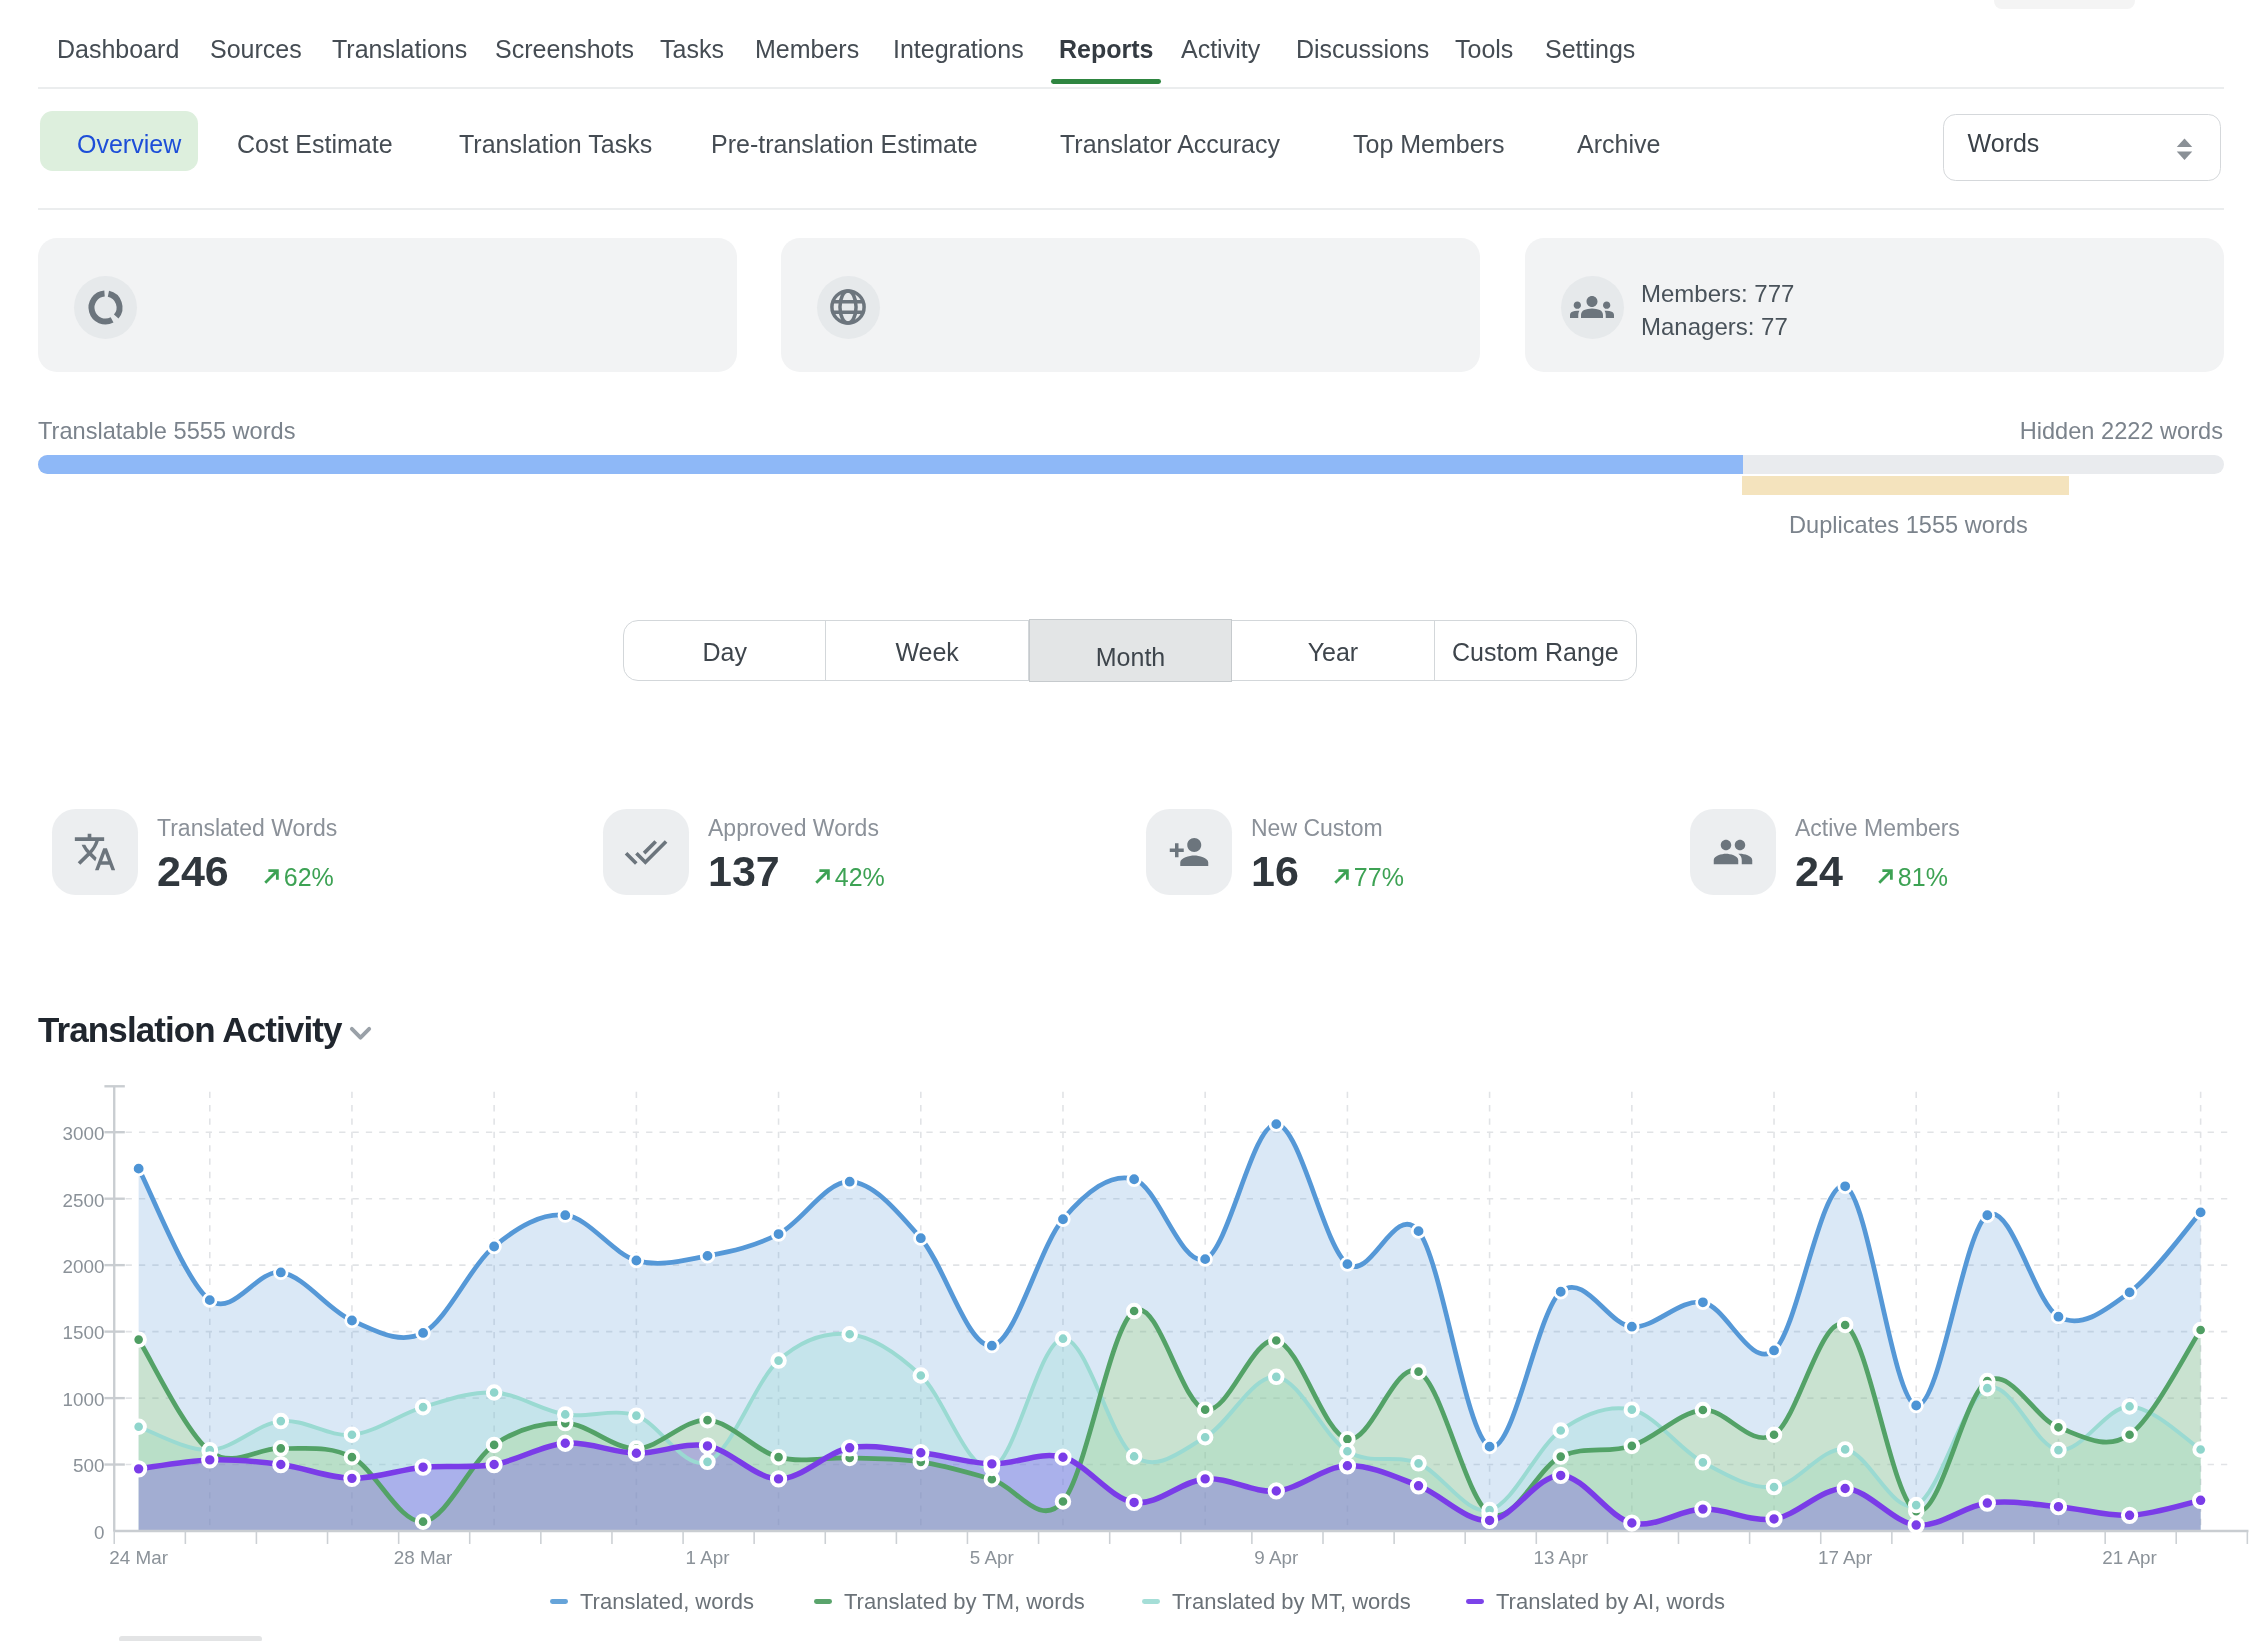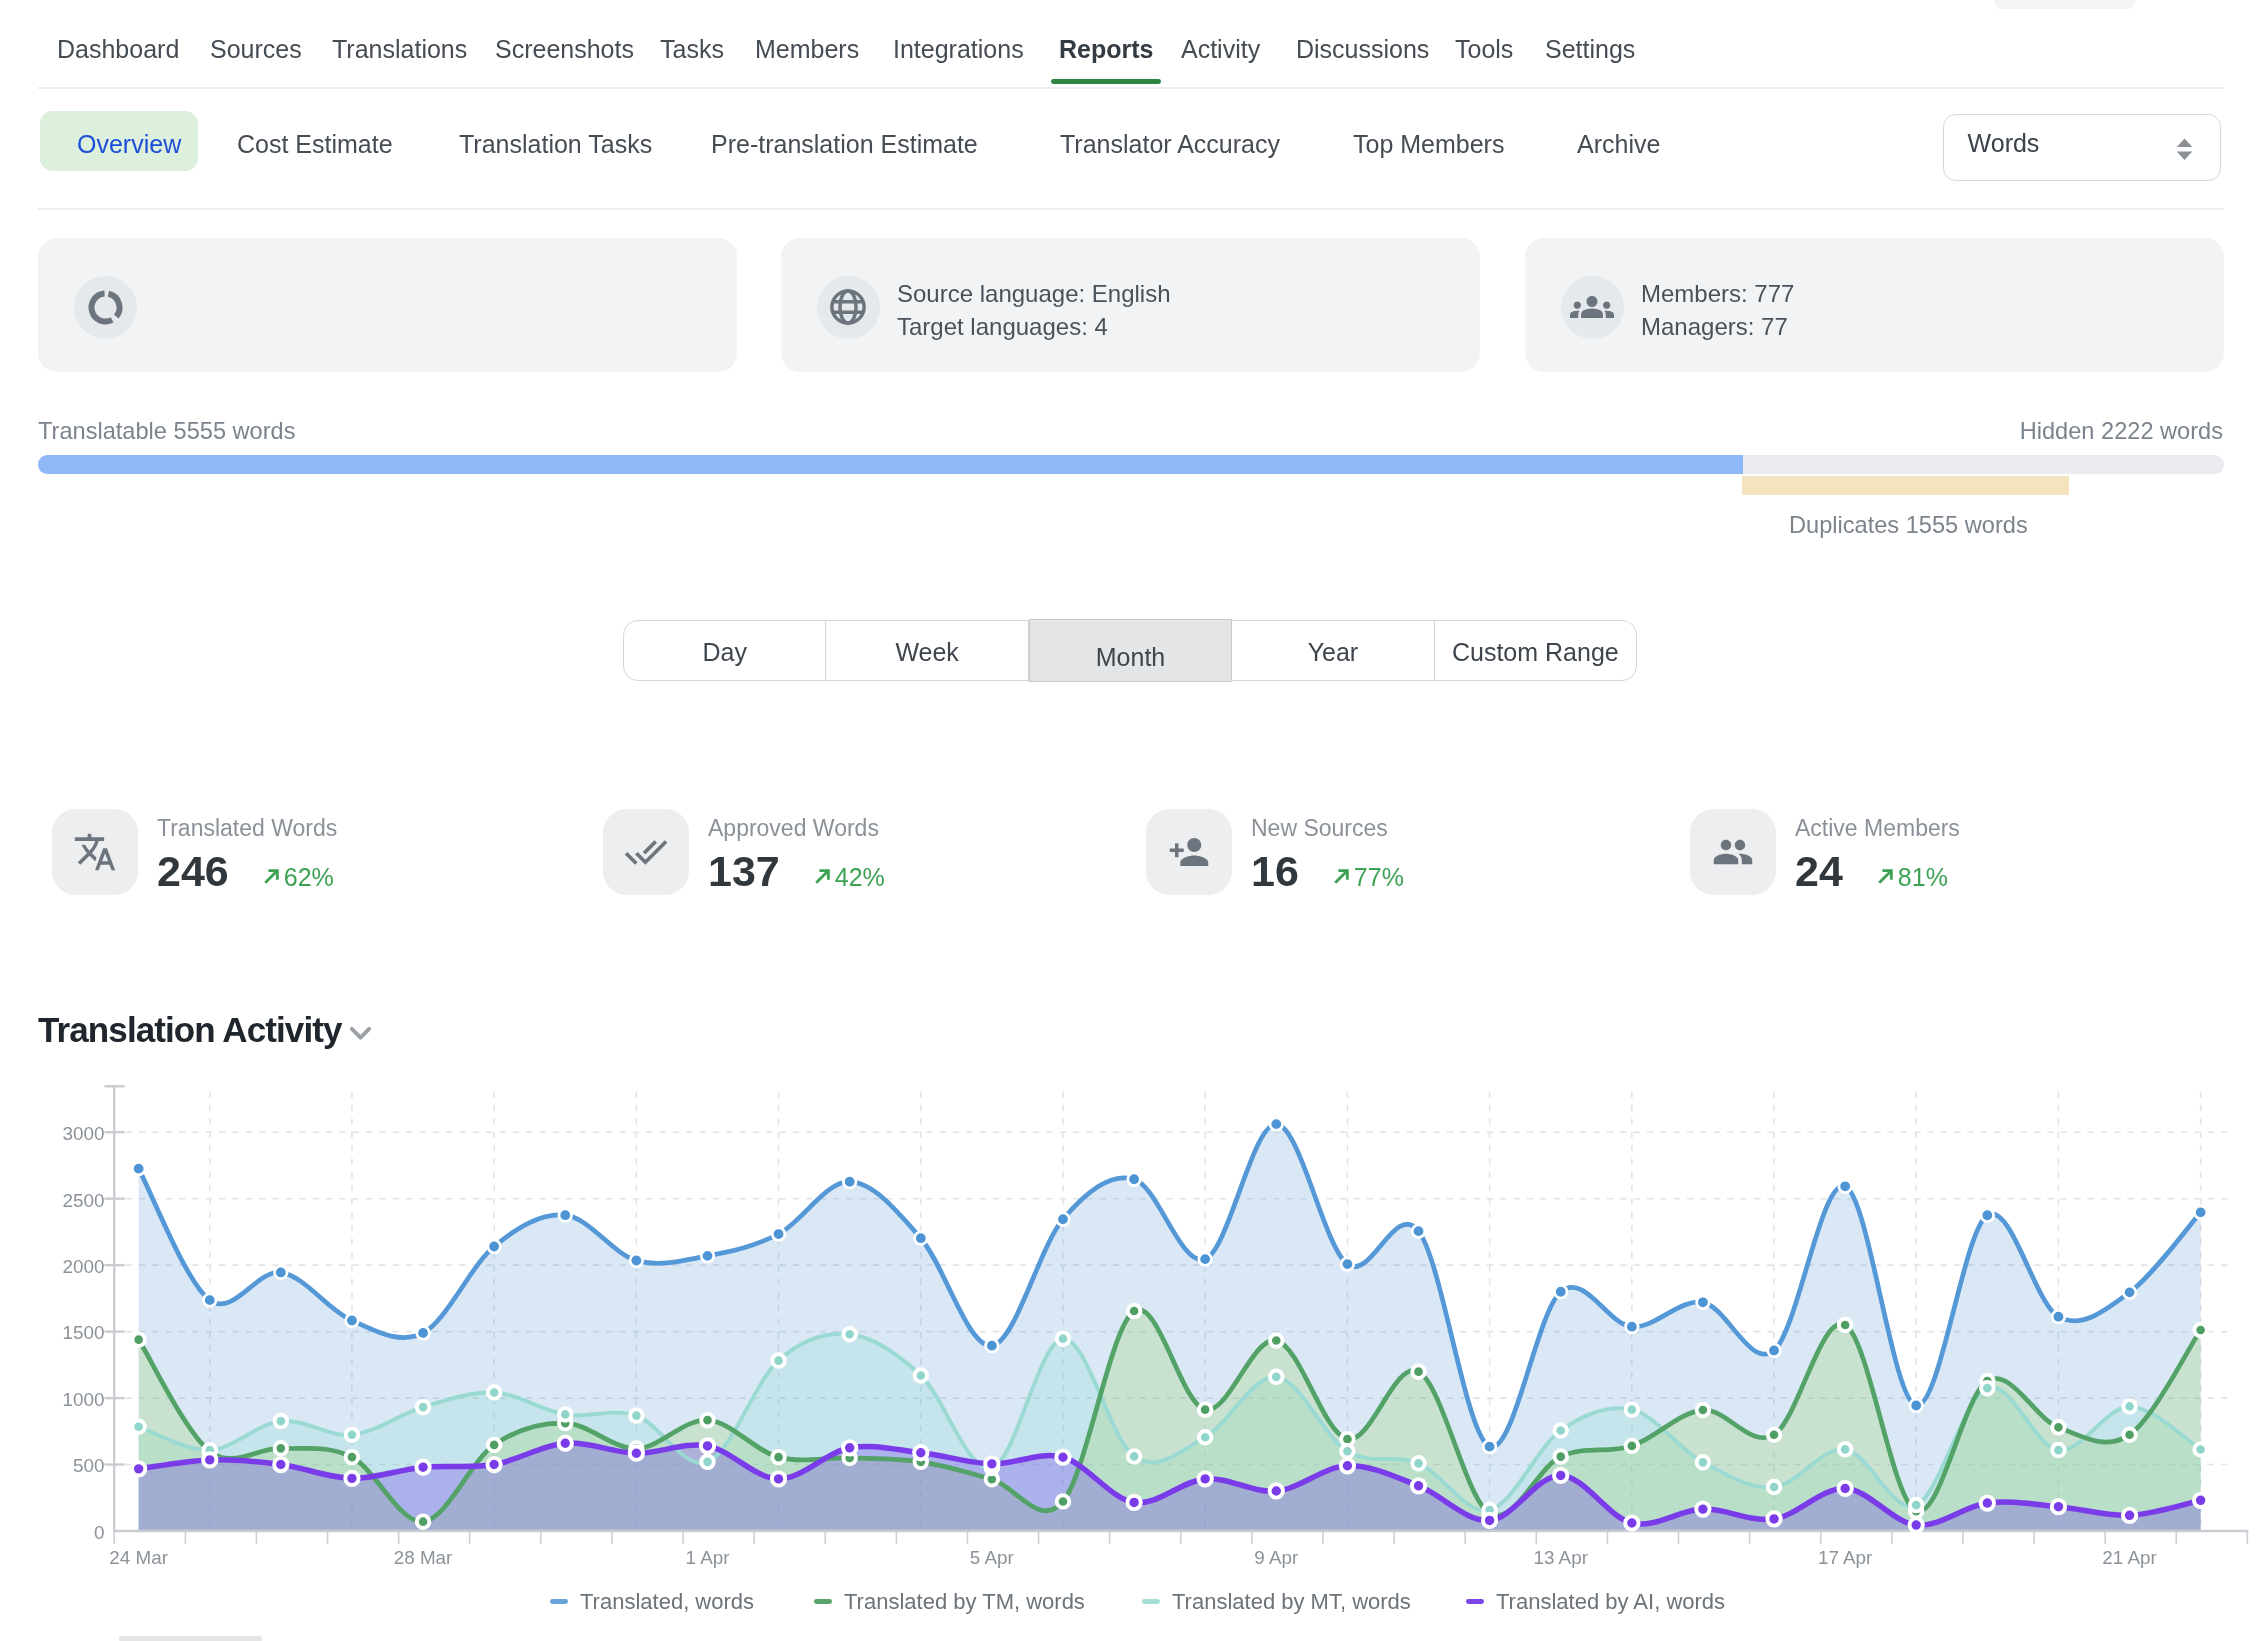--- a/index.html
+++ b/index.html
@@ -47,21 +47,20 @@
   </div>
 <div style="position:absolute;left:781px;top:238px;width:699px;height:134px;background:#f2f3f4;border-radius:19px">
 <div style="position:absolute;left:36px;top:38px;width:63px;height:63px;border-radius:50%;background:#e6e9eb">
       <svg width="42" height="42" viewBox="0 0 24 24" style="position:absolute;left:10.2px;top:10.2px" fill="none" stroke="#6c757d" stroke-width="2">
         <circle cx="12" cy="12" r="9.2"></circle>
         <ellipse cx="12" cy="12" rx="4.6" ry="9.2"></ellipse>
         <line x1="2.8" y1="9" x2="21.2" y2="9"></line>
         <line x1="2.8" y1="15" x2="21.2" y2="15"></line>
       </svg>
     </div>
-<div style="position:absolute;left:116px;top:39px;font-size:24px;line-height:33px;color:#49525a">Source language: English<br>Target languages: 4</div>
   </div>
 <div style="position:absolute;left:1525px;top:238px;width:699px;height:134px;background:#f2f3f4;border-radius:19px">
 <div style="position:absolute;left:36px;top:38px;width:63px;height:63px;border-radius:50%;background:#e6e9eb">
       <svg width="44" height="44" viewBox="0 0 24 24" style="position:absolute;left:9.4px;top:9.4px" fill="#6c757d">
         <path d="M12 12.75c1.63 0 3.07.39 4.24.9 1.08.48 1.76 1.56 1.76 2.73V18H6v-1.61c0-1.18.68-2.26 1.76-2.73 1.17-.52 2.61-.91 4.24-.91zM4 13c1.1 0 2-.9 2-2s-.9-2-2-2-2 .9-2 2 .9 2 2 2zm1.13 1.1c-.37-.06-.74-.1-1.13-.1-.99 0-1.93.21-2.78.58C.48 14.9 0 15.62 0 16.43V18h4.5v-1.61c0-.83.23-1.61.63-2.29zM20 13c1.1 0 2-.9 2-2s-.9-2-2-2-2 .9-2 2 .9 2 2 2zm4 3.43c0-.81-.48-1.53-1.22-1.85-.85-.37-1.79-.58-2.78-.58-.39 0-.76.04-1.13.1.4.68.63 1.46.63 2.29V18H24v-1.57zM12 6c1.66 0 3 1.34 3 3s-1.34 3-3 3-3-1.34-3-3 1.34-3 3-3z"></path>
       </svg>
     </div>
 <div style="position:absolute;left:116px;top:39px;font-size:24px;line-height:33px;color:#49525a">Members: 777<br>Managers: 77</div>
   </div>
 
@@ -101,21 +100,21 @@
 <div style="position:absolute;left:105px;top:38px;font-size:43px;font-weight:700;color:#30373d;white-space:nowrap">137<span style="font-size:25px;font-weight:400;color:#3da254;margin-left:30px"><svg width="25" height="25" viewBox="0 0 32 32" style="vertical-align:-3.1px">
           <path d="M8 24 L23 9 M12 8.5 L23.5 8.5 L23.5 20" fill="none" stroke="#3da254" stroke-width="3.6"></path>
         </svg>42%</span></div>
   </div>
 <div style="position:absolute;left:1146px;top:809px">
 <div style="position:absolute;left:0;top:0;width:86px;height:86px;border-radius:23.6px;background:#eceef0">
       <svg width="42" height="42" viewBox="0 0 24 24" style="position:absolute;left:22px;top:22px" fill="#6c757d">
         <path d="M15 12c2.21 0 4-1.79 4-4s-1.79-4-4-4-4 1.79-4 4 1.79 4 4 4zm-9-2V7H4v3H1v2h3v3h2v-3h3v-2H6zm9 4c-2.67 0-8 1.34-8 4v2h16v-2c0-2.66-5.33-4-8-4z"></path>
       </svg>
     </div>
-<div style="position:absolute;left:105px;top:5.5px;font-size:23px;color:#8b9199;white-space:nowrap">New Sources</div>
+<div style="position:absolute;left:105px;top:5.5px;font-size:23px;color:#8b9199;white-space:nowrap">New Custom</div>
 <div style="position:absolute;left:105px;top:38px;font-size:43px;font-weight:700;color:#30373d;white-space:nowrap">16<span style="font-size:25px;font-weight:400;color:#3da254;margin-left:30px"><svg width="25" height="25" viewBox="0 0 32 32" style="vertical-align:-3.1px">
           <path d="M8 24 L23 9 M12 8.5 L23.5 8.5 L23.5 20" fill="none" stroke="#3da254" stroke-width="3.6"></path>
         </svg>77%</span></div>
   </div>
 <div style="position:absolute;left:1690px;top:809px">
 <div style="position:absolute;left:0;top:0;width:86px;height:86px;border-radius:23.6px;background:#eceef0">
       <svg width="42" height="42" viewBox="0 0 24 24" style="position:absolute;left:22px;top:22px" fill="#6c757d">
         <path d="M16 11c1.66 0 2.99-1.34 2.99-3S17.66 5 16 5c-1.66 0-3 1.34-3 3s1.34 3 3 3zm-8 0c1.66 0 2.99-1.34 2.99-3S9.66 5 8 5C6.34 5 5 6.34 5 8s1.34 3 3 3zm0 2c-2.33 0-7 1.17-7 3.5V19h14v-2.5c0-2.33-4.67-3.5-7-3.5zm8 0c-.29 0-.62.02-.97.05 1.16.84 1.97 1.97 1.97 3.45V19h6v-2.5c0-2.33-4.67-3.5-7-3.5z"></path>
       </svg>
     </div>

